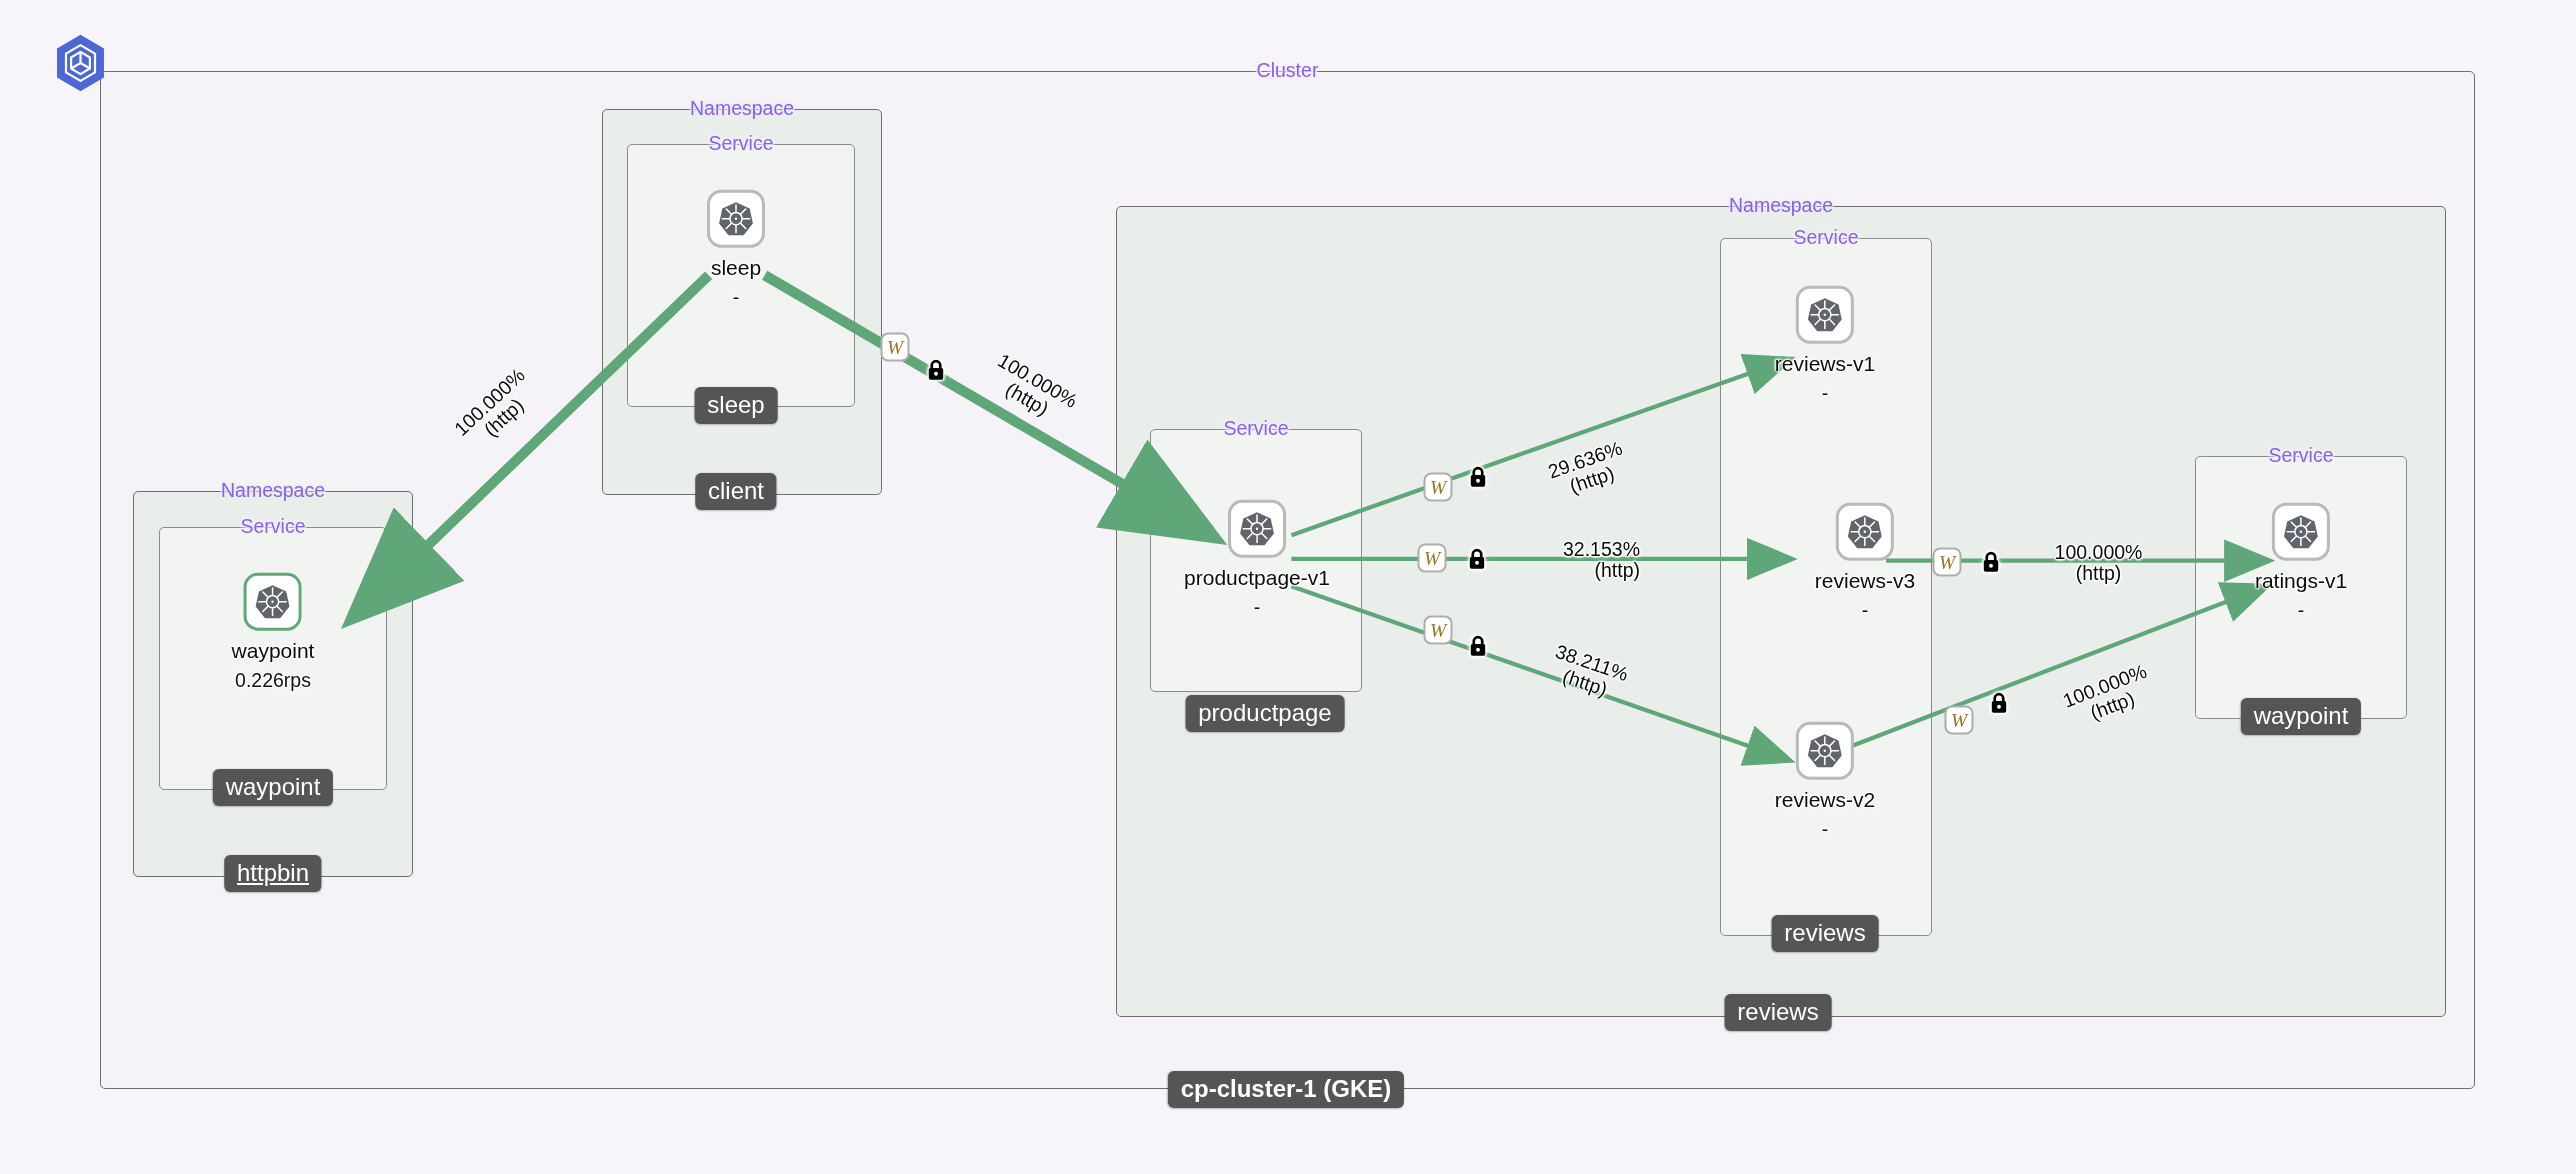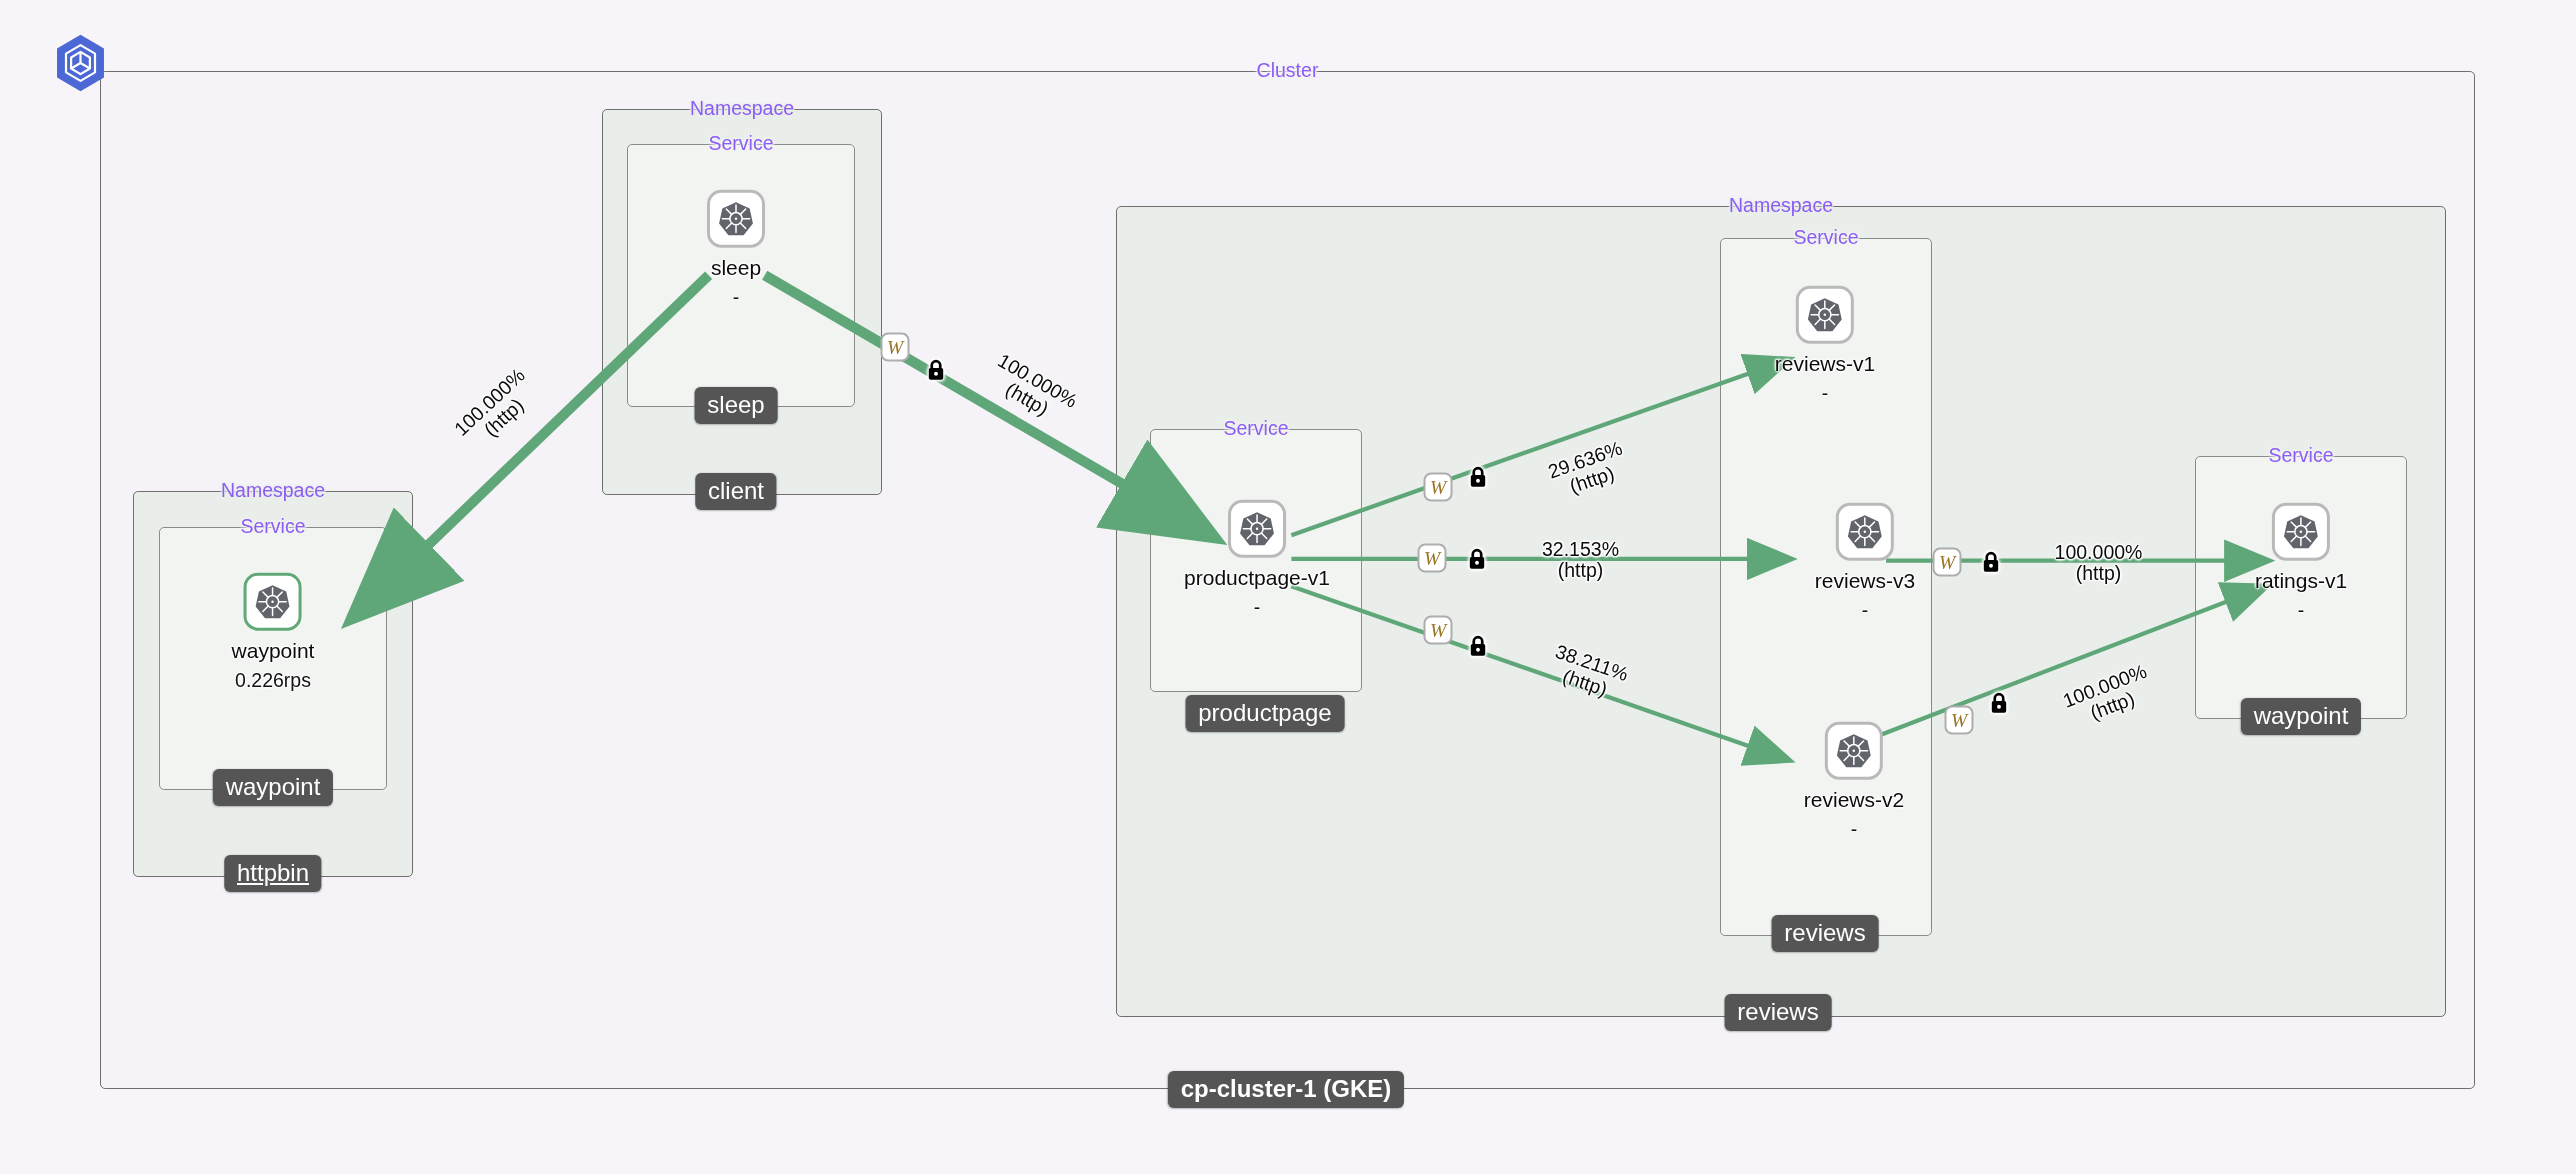--- a/index.html
+++ b/index.html
@@ -200,21 +200,21 @@
           <circle cx="50" cy="50" r="3.4" fill="#ffffff" stroke="none"></circle>
           <path d="M50 33 L50 12 M50 67 L50 88 M33 50 L12 50 M67 50 L88 50"></path>
           <path d="M38 38 L23 23 M62 38 L77 23 M38 62 L23 77 M62 62 L77 77"></path>
         </g>
       </svg>
     </div>
     <div class="node-label">reviews-v3</div>
     <div class="node-sub">-</div>
   </div>
 
-  <div class="node" style="left:1825px;top:781px;margin-left:29px;">
+  <div class="node" style="left:1825px;top:781px;">
     <div class="node-shape">
       <svg viewBox="0 0 100 100" aria-hidden="true">
         <path d="M50 4 L88 22 L97 63 L71 96 L29 96 L3 63 L12 22 Z" fill="#62646b"></path>
         <g stroke="#ffffff" stroke-width="4.2" fill="none" stroke-linecap="round">
           <circle cx="50" cy="50" r="17"></circle>
           <circle cx="50" cy="50" r="3.4" fill="#ffffff" stroke="none"></circle>
           <path d="M50 33 L50 12 M50 67 L50 88 M33 50 L12 50 M67 50 L88 50"></path>
           <path d="M38 38 L23 23 M62 38 L77 23 M38 62 L23 77 M62 62 L77 77"></path>
         </g>
       </svg>
@@ -271,21 +271,21 @@
   </div>
 
   <div class="wbadge" style="left:1432px;top:558px;">W</div>
   <div class="lock" style="left:1477px;top:559px;">
     <svg viewBox="0 0 26 30">
         <path d="M8 13 V9.5 a5 5 0 0 1 10 0 V13" fill="none" stroke="#000" stroke-width="3.2"></path>
         <rect x="4.5" y="12.5" width="17" height="14" rx="2.2" fill="#000"></rect>
         <circle cx="13" cy="19.5" r="2.3" fill="#fff"></circle>
       </svg>
   </div>
-  <div class="elabel" style="left:1521px;top:539px;width:119px;">
+  <div class="elabel" style="left:1521px;top:539px;width:119px;text-align:right;">
     <div>32.153%</div>
     <div>(http)</div>
   </div>
 
   <div class="wbadge" style="left:1438px;top:630px;">W</div>
   <div class="lock" style="left:1478px;top:646px;">
     <svg viewBox="0 0 26 30">
         <path d="M8 13 V9.5 a5 5 0 0 1 10 0 V13" fill="none" stroke="#000" stroke-width="3.2"></path>
         <rect x="4.5" y="12.5" width="17" height="14" rx="2.2" fill="#000"></rect>
         <circle cx="13" cy="19.5" r="2.3" fill="#fff"></circle>

